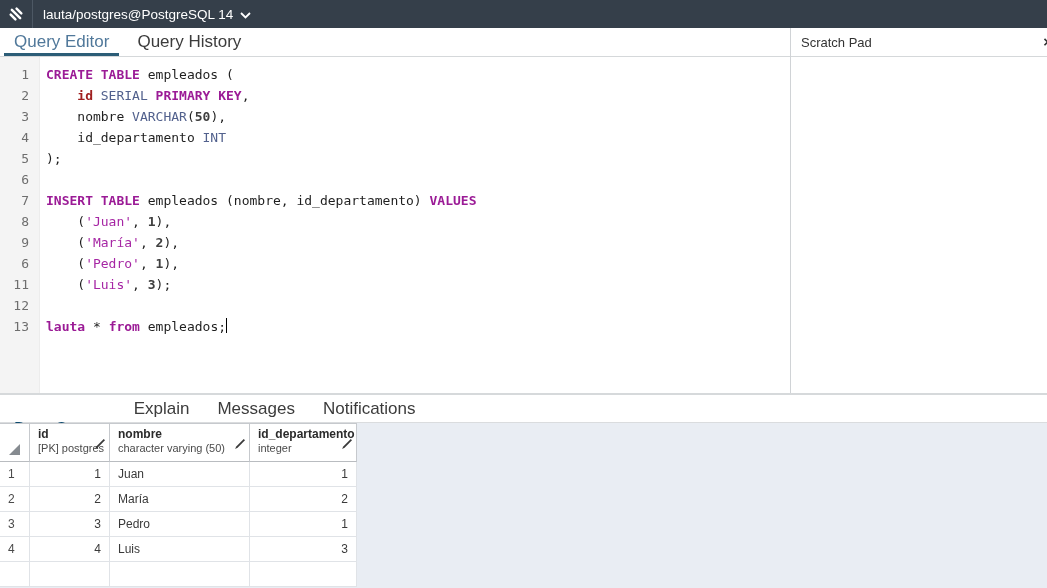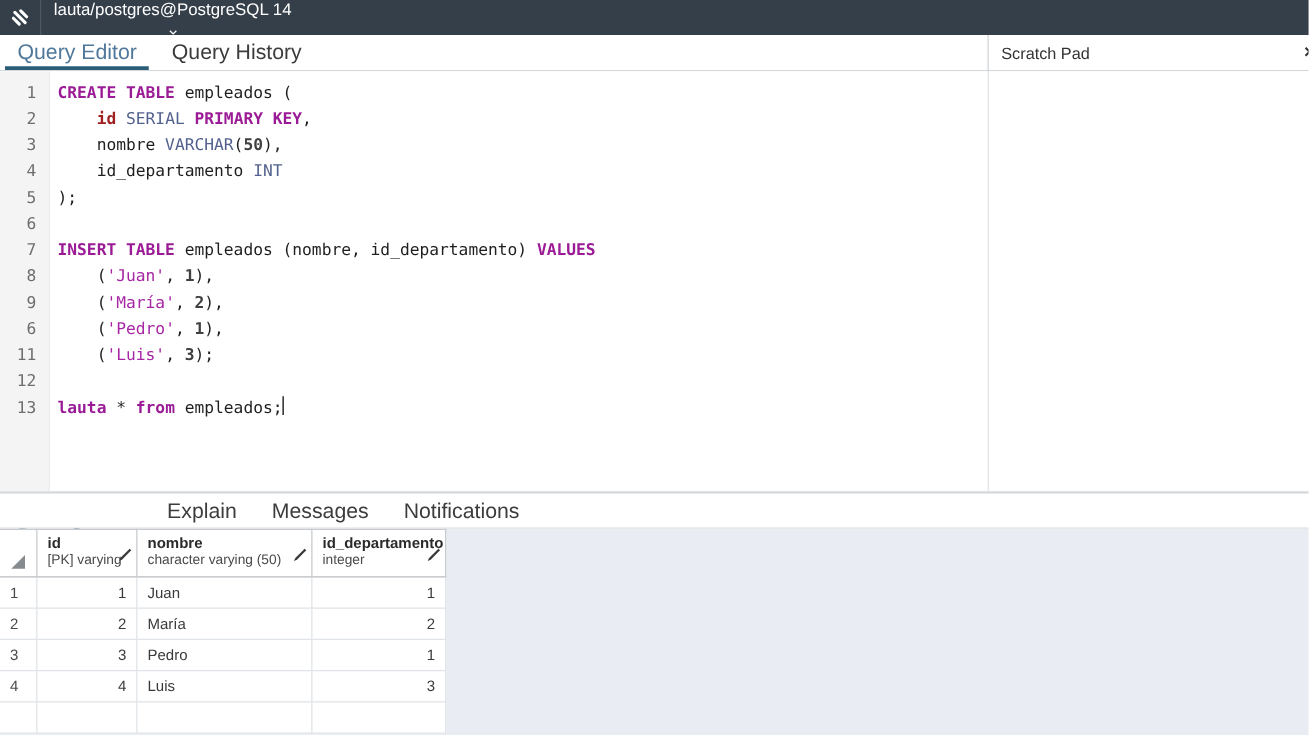--- a/index.html
+++ b/index.html
@@ -6,21 +6,21 @@
   html,body { width:1047px; height:588px; overflow:hidden; background:#fff;
     font-family:"Liberation Sans", sans-serif; }
   .app { position:relative; width:1047px; height:588px; background:#fff; }
 
   
   .topbar { position:absolute; left:0; top:0; width:100%; height:28px;
     background:#353f4a; display:flex; align-items:center; color:#fff; }
   .tool-icon-box { width:33px; height:28px; display:flex; align-items:center;
     justify-content:center; border-right:1px solid #4d5864; }
   .conn-dd { display:flex; align-items:center; gap:7px; padding:0 10px;
-    height:100%; cursor:pointer; font-size:13.5px;flex-direction:column; }
+    height:100%; cursor:pointer; font-size:13.5px; }
   .conn-dd svg { margin-top:2px; }
 
   
   .tabrow { position:absolute; left:0; top:28px; width:100%; height:29px;
     background:#fff; border-bottom:1px solid #d5d8da; display:flex; }
   .tab { position:relative; height:100%; display:flex; align-items:center;
     padding:0 14px; font-size:17px; color:#3c3c3c; cursor:pointer; }
   .tab.active { color:#50789a; }
   .tab.active::after { content:""; position:absolute; left:4px; right:4px;
     bottom:0; height:3px; background:#2c5d77; }
@@ -165,21 +165,21 @@
 
   <div class="gridarea">
     <div class="grid">
 
       <div class="grow ghead">
         <div class="gcell c0">
           <span class="corner-tri"></span>
         </div>
         <div class="gcell c1">
           <span class="cname">id</span>
-          <span class="ctype">[PK] varying</span>
+          <span class="ctype">[PK] postgres</span>
           <svg class="pencil" width="13" height="13" viewBox="0 0 16 16">
             <path d="M13.2 1.2 L14.8 2.8 L5.6 12 L2.6 13.4 L4 10.4 Z" fill="#3a3a3a"></path>
           </svg>
         </div>
         <div class="gcell c2">
           <span class="cname">nombre</span>
           <span class="ctype">character varying (50)</span>
           <svg class="pencil" width="13" height="13" viewBox="0 0 16 16">
             <path d="M13.2 1.2 L14.8 2.8 L5.6 12 L2.6 13.4 L4 10.4 Z" fill="#3a3a3a"></path>
           </svg>

